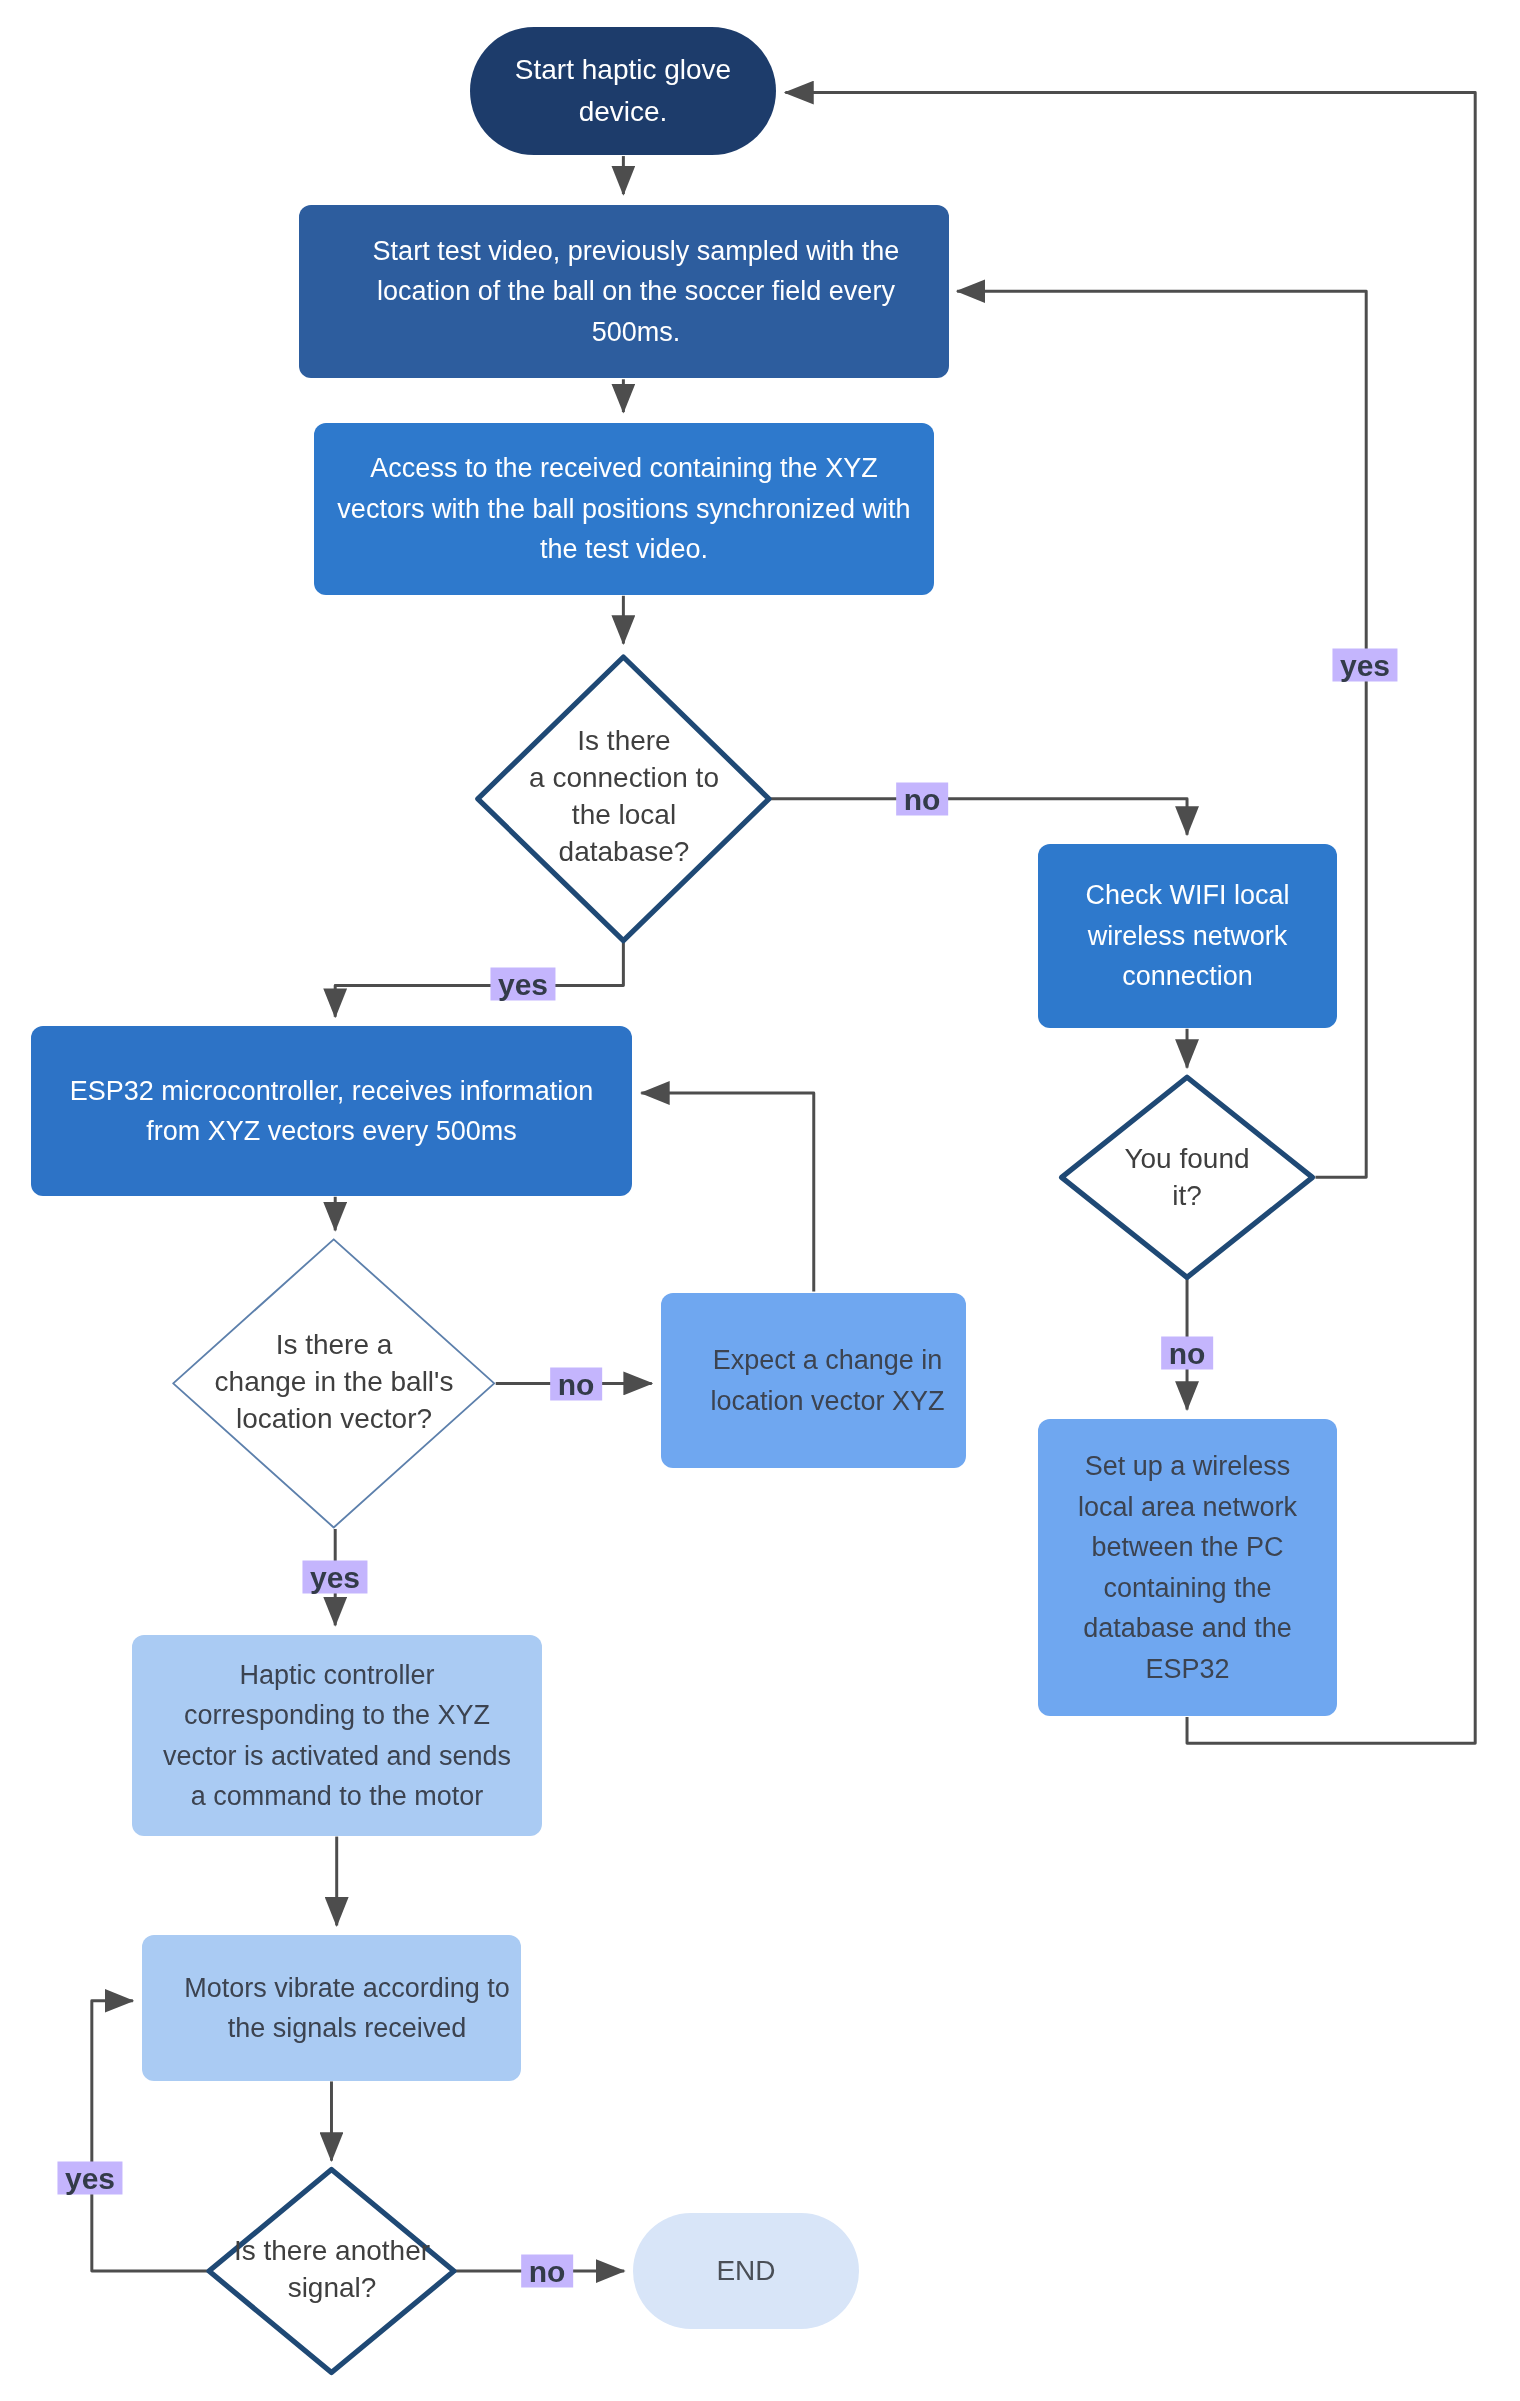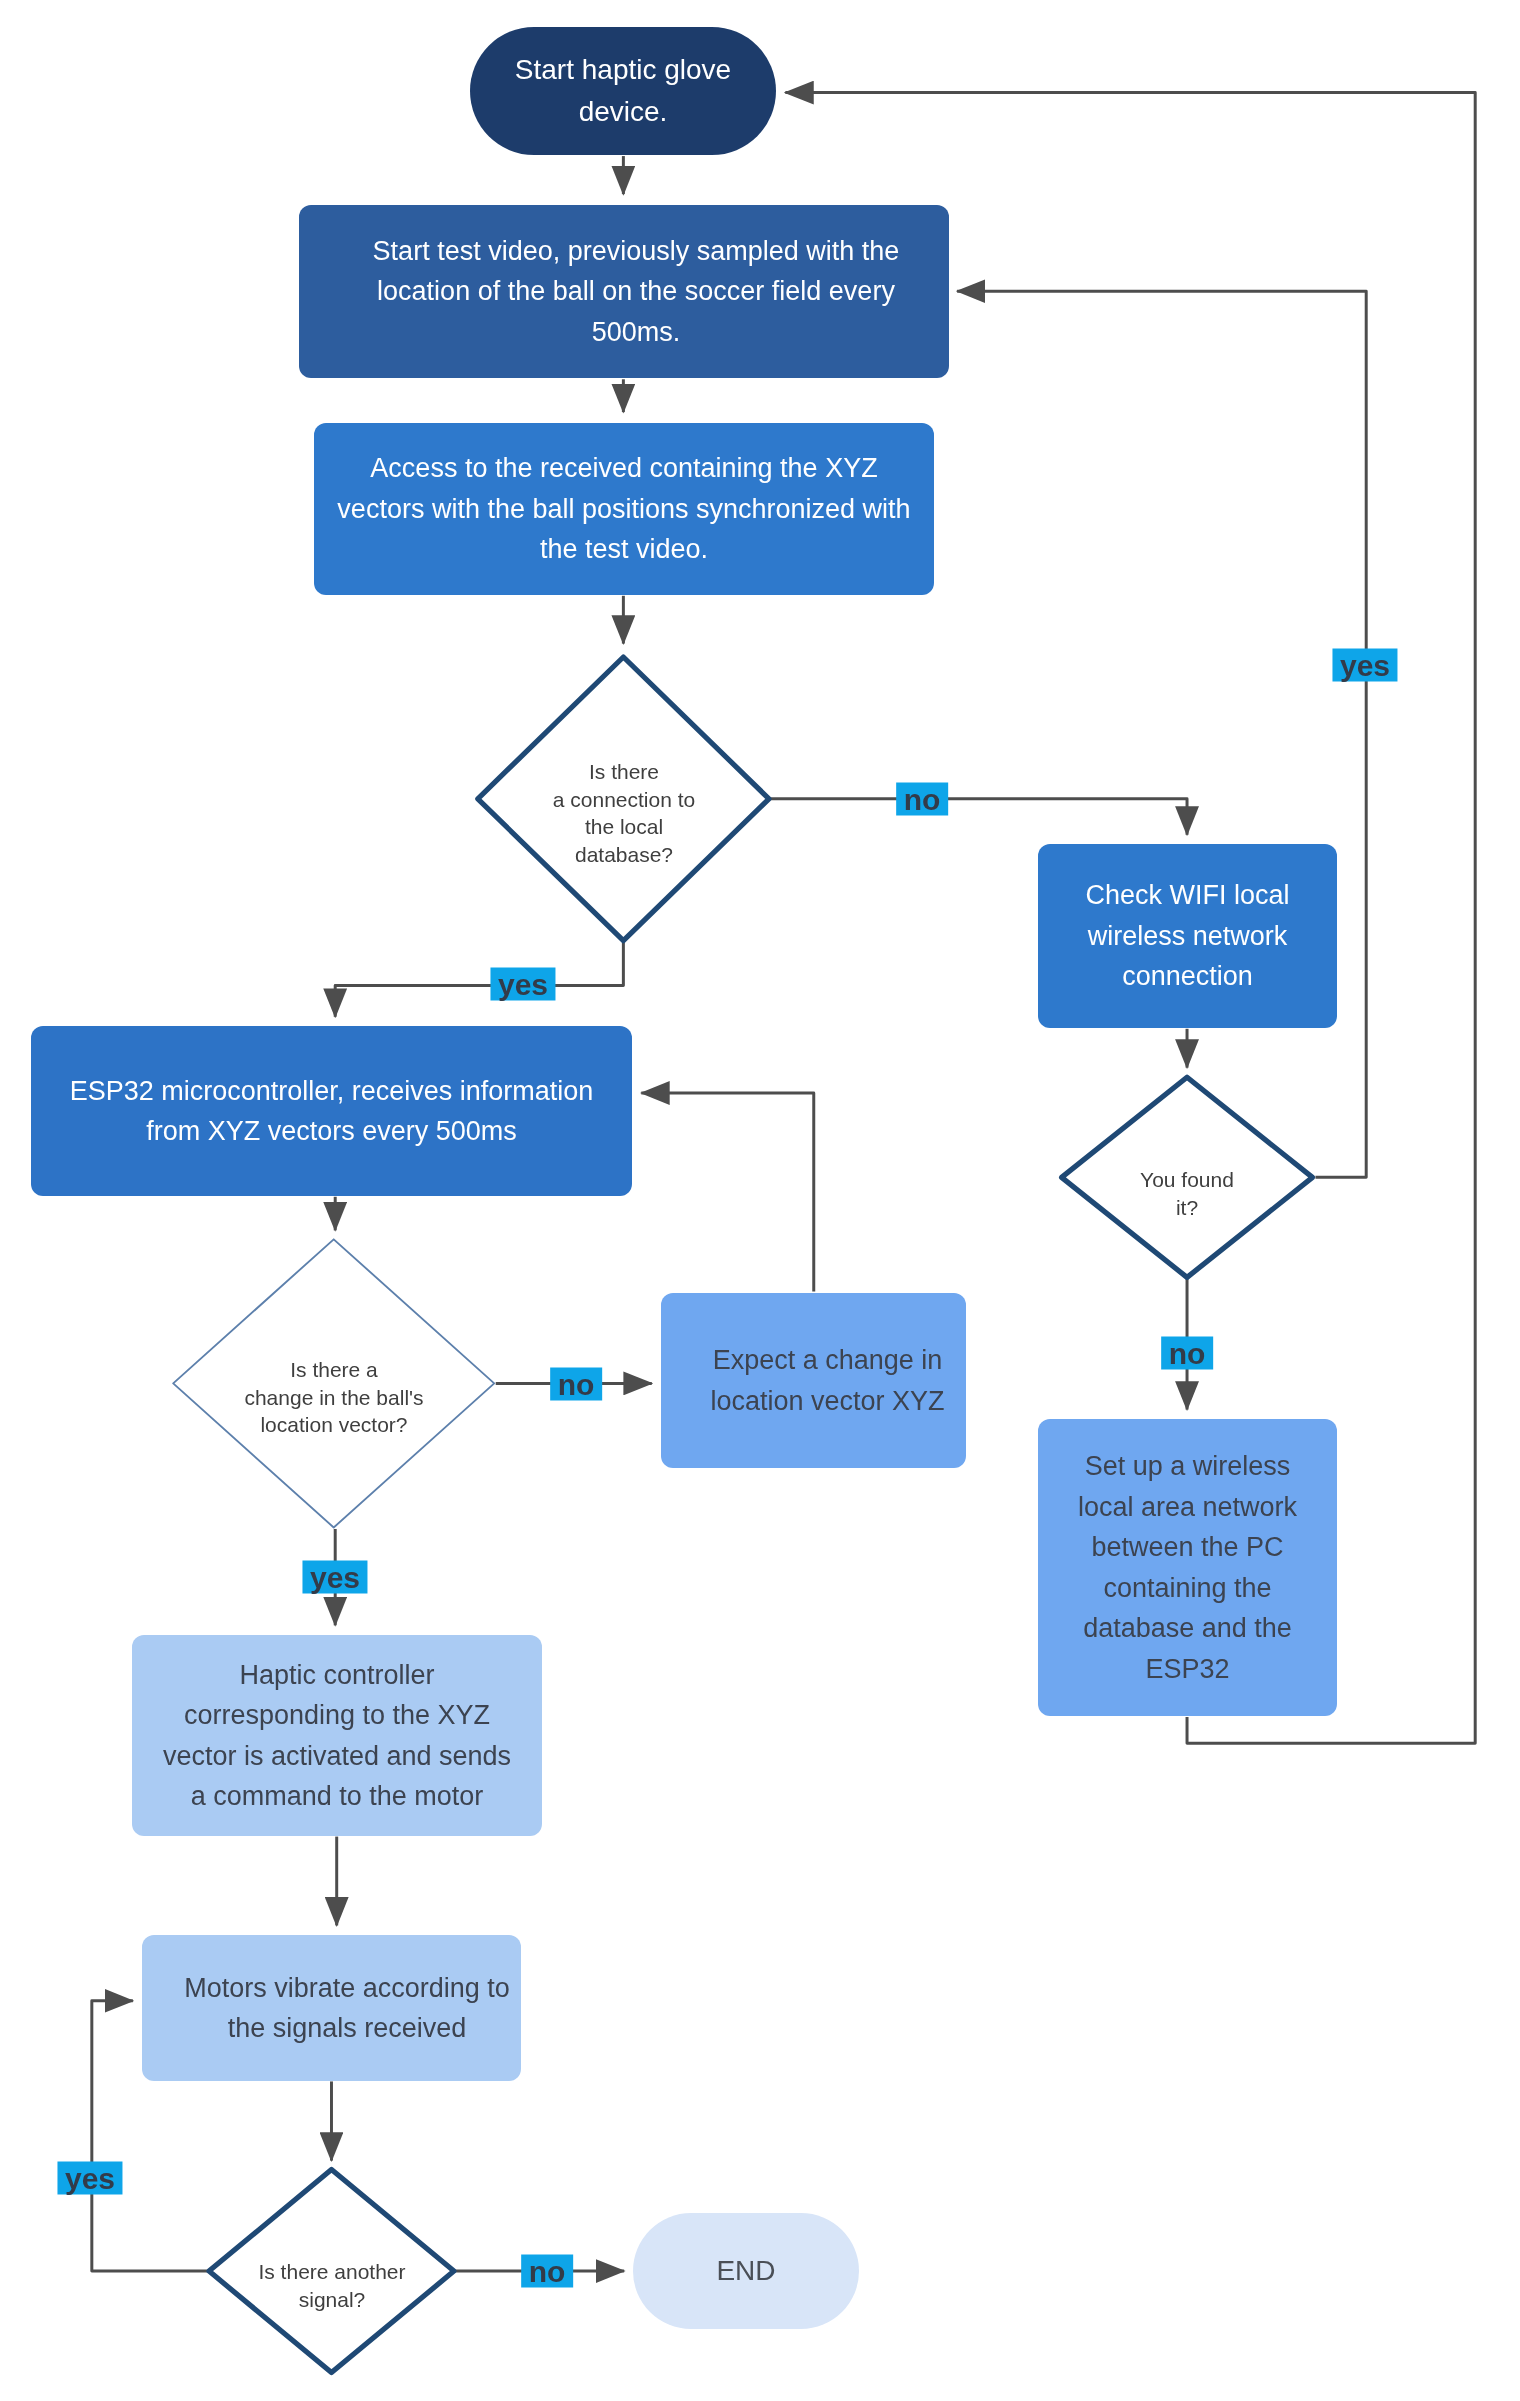--- a/index.html
+++ b/index.html
@@ -10,22 +10,22 @@
   }
   html,body{margin:0;padding:0;background:#ffffff;}
   body{font-family:"Liberation Sans", sans-serif;}
   #canvas{position:relative;width:1520px;height:2401px;background:#ffffff;overflow:hidden;}
   #wires{position:absolute;left:0;top:0;}
   .node{position:absolute;display:flex;align-items:center;justify-content:center;
         text-align:center;white-space:pre-line;box-sizing:border-box;}
   .rect{border-radius:12px;color:#ffffff;font-size:27px;line-height:1.5;}
   .dark-on-blue{color:var(--dark_text);}
   .dtext{position:absolute;transform:translate(-50%,-50%);text-align:center;
-         white-space:pre-line;color:var(--diamond_text);font-size:21px;line-height:1.32;margin-top:16px;}
-  .elabel{position:absolute;transform:translate(-50%,-50%);background:#0ea5e9;
+         white-space:pre-line;color:var(--diamond_text);font-size:28px;line-height:1.32;}
+  .elabel{position:absolute;transform:translate(-50%,-50%);background:#c4b5fd;
           color:var(--label);font-weight:bold;font-size:30px;padding:1.5px 7.5px;line-height:1;}
   
   .n-start  {left:470px;  top:27px;   width:306px; height:128px; border-radius:64px; background:var(--navy); font-size:28px;}
   .n-video  {left:299px;  top:205px;  width:650px; height:173px; background:var(--blue_dark);padding-left:24px;}
   .n-access {left:314px;  top:423px;  width:620px; height:172px; background:var(--blue);}
   .n-wifi   {left:1038px; top:844px; width:299px; height:184px; background:var(--blue);}
   .n-esp32  {left:31px;   top:1026px; width:601px; height:170px; background:var(--blue_esp);}
   .n-expect {left:661px;  top:1293px; width:305px; height:175px; background:var(--blue_mid);padding-left:28px;}
   .n-setup  {left:1038px; top:1419px; width:299px; height:297px; background:var(--blue_mid);}
   .n-haptic {left:132px;  top:1635px; width:410px; height:201px; background:var(--blue_light);}

